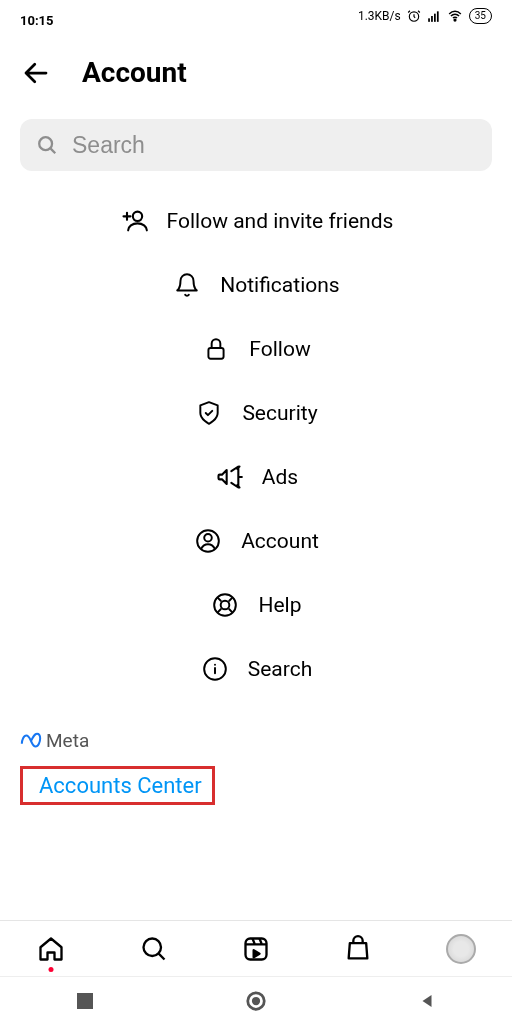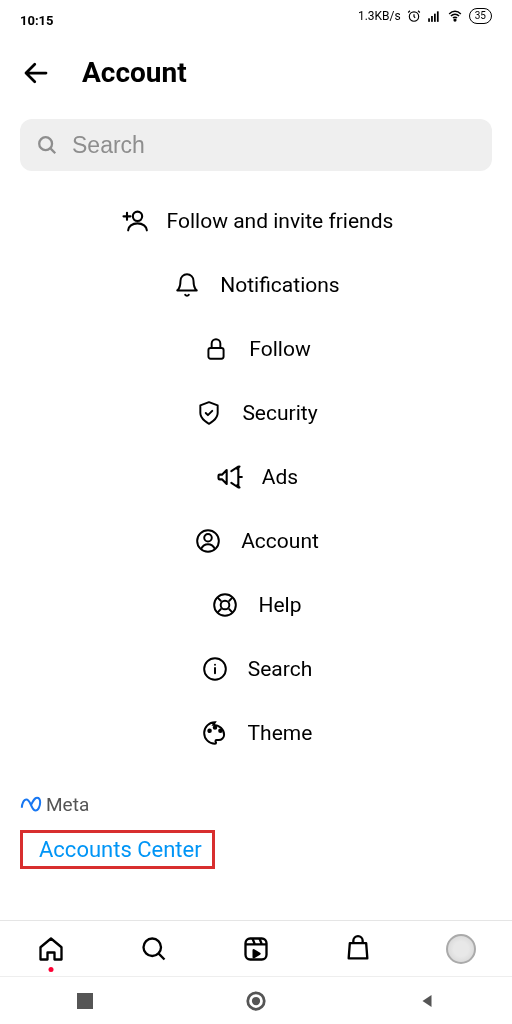--- a/index.html
+++ b/index.html
@@ -245,31 +245,20 @@
   </div>
   <div class="menu-item">
     <span class="menu-icon">
       <svg width="26" height="26" viewBox="0 0 24 24" fill="none" stroke="#000" stroke-width="1.8" stroke-linecap="round">
           <circle cx="12" cy="12" r="10"></circle>
           <path d="M12 16v-5M12 8h.01"></path>
         </svg>
     </span>
     <span class="menu-label">Search</span>
   </div>
-  <div class="menu-item">
-    <span class="menu-icon">
-      <svg width="26" height="26" viewBox="0 0 24 24" fill="none" stroke="#000" stroke-width="1.8">
-          <path d="M12 2a10 10 0 100 20c.5 0 1-.4 1-1 0-.3-.1-.5-.3-.7-.2-.2-.3-.5-.3-.8 0-.6.4-1 1-1h2a5 5 0 005-5c0-5-4.5-9-10-9z"></path>
-          <circle cx="7" cy="10" r="1.2" fill="#000"></circle>
-          <circle cx="12" cy="7" r="1.2" fill="#000"></circle>
-          <circle cx="17" cy="10" r="1.2" fill="#000"></circle>
-        </svg>
-    </span>
-    <span class="menu-label">Theme</span>
-  </div>
 </div>
 
 <div class="meta-section">
   <div class="meta-brand">
     <span>
       <svg width="22" height="22" viewBox="0 0 24 24" fill="none" stroke="#1877f2" stroke-width="2.2">
           <path d="M2 15c0-4 2-9 5-9 2.5 0 3.5 3 5 6 1.5 3 2.5 6 5 6 3 0 5-5 5-9 0-3-1.5-5-3.5-5-2.5 0-4 3-6.5 8"></path>
         </svg>
     </span>
     <span>Meta</span>

